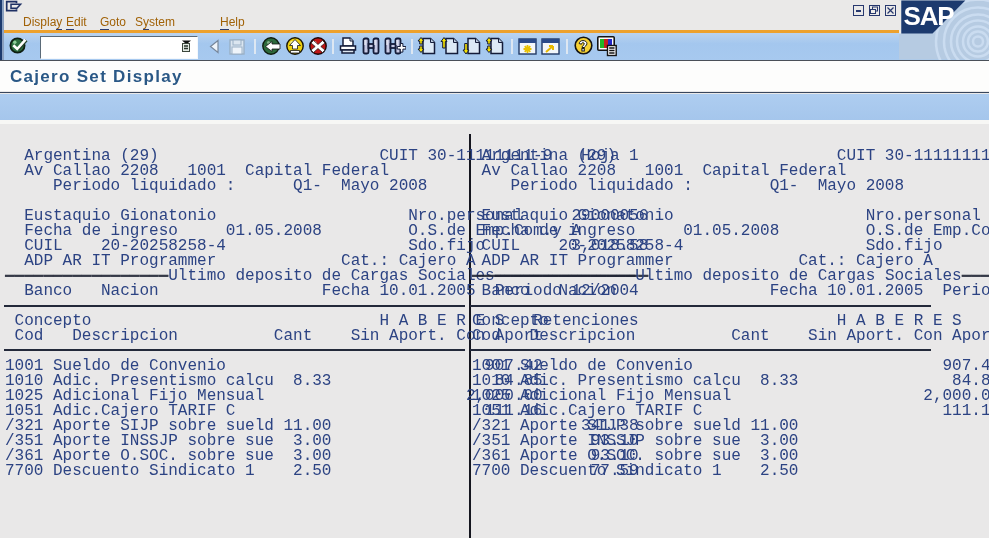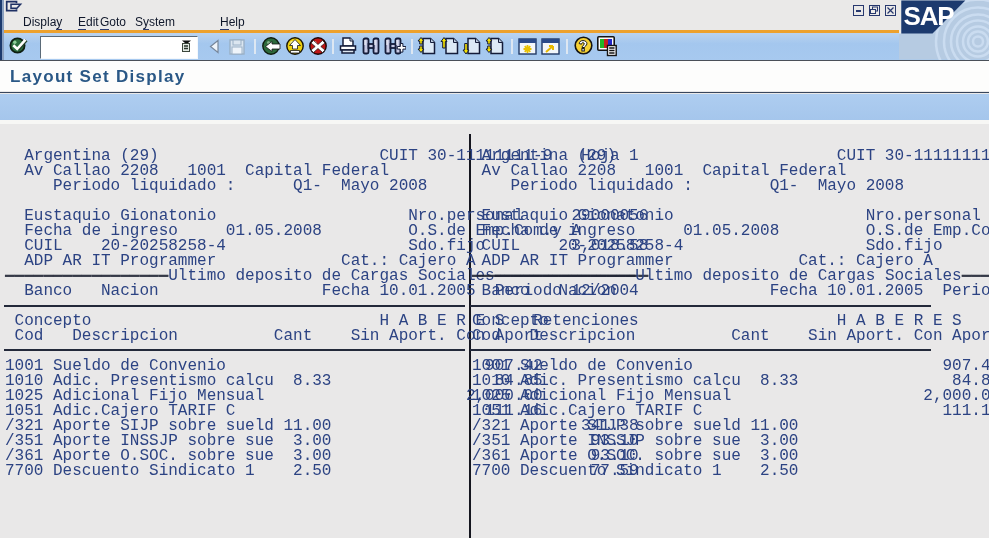--- a/index.html
+++ b/index.html
@@ -12,21 +12,21 @@
 #toolbar{left:0;top:33px;width:989px;height:27px;background:linear-gradient(#bad3f0,#a4c7ee 40%,#a7c9ef);}
 #tbline{left:0;top:59.5px;width:989px;height:1.5px;background:#4a5058;}
 #titleband{left:0;top:61px;width:989px;height:30px;background:#fdfdfc;}
 #navline{left:0;top:91.5px;width:989px;height:1.5px;background:#39465c;}
 #bluebar{left:0;top:94px;width:989px;height:26px;background:linear-gradient(#aecdf0,#a5c6ec);}
 #whitestrip{left:0;top:120px;width:989px;height:4px;background:#f7f7f5;}
 #content{left:0;top:124px;width:989px;height:414px;background:#e9e8e8;}
 #leftstrip{left:0;top:0;width:2px;height:60px;background:#1c3a6e;}
 #leftstrip2{left:2px;top:0;width:2px;height:60px;background:#8aa0c0;}
 
-.menuitem{top:15px;height:14px;font-size:12px;color:#0f172a;}
+.menuitem{top:15px;height:14px;font-size:12px;color:#a16207;}
 .menuitem u{text-decoration:none;border-bottom:1px solid #2b3d74;}
 
 #apptitle{left:10px;top:67px;font-size:17px;font-weight:bold;color:#2a5886;letter-spacing:1.3px;}
 
 .winbtn{top:5px;width:9px;height:9px;border:1px solid #27386e;}
 
 #logo{left:899px;top:0;width:90px;height:60px;}
 
 #cmdfield{left:40px;top:36px;width:156px;height:21px;background:#fff;border-top:1px solid #5a6a78;border-left:1px solid #5a6a78;border-bottom:1px solid #f4f8fc;border-right:1px solid #f4f8fc;}
 .sep{top:39px;width:1.5px;height:15px;background:#dde7f2;}
@@ -51,21 +51,21 @@
 <div class="abs" id="content"></div>
 <div class="abs" id="leftstrip"></div>
 <div class="abs" id="leftstrip2"></div>
 
 <svg class="abs" style="left:0px;top:0px" width="24" height="13" viewBox="0 0 24 13">
 <path d="M16.5 3.2 V1.7 H6.7 V10.7 H16.5 V9.2" fill="none" stroke="#1e3064" stroke-width="1.7"></path>
 <path d="M11 4.3 H20.6 L16.9 8.3 H11 Z" fill="none" stroke="#1e3064" stroke-width="1.5"></path>
 </svg>
 
 <span class="abs menuitem" style="left:23px">Displa<u>y</u></span>
-<span class="abs menuitem" style="left:78px"><u>E</u>dit</span>
+<span class="abs menuitem" style="left:66px"><u>E</u>dit</span>
 <span class="abs menuitem" style="left:100px"><u>G</u>oto</span>
 <span class="abs menuitem" style="left:135px">S<u>y</u>stem</span>
 <span class="abs menuitem" style="left:220px"><u>H</u>elp</span>
 
 <div class="abs winbtn" style="left:853px"></div>
 <div class="abs" style="left:856px;top:10px;width:5px;height:2px;background:#27386e"></div>
 <div class="abs winbtn" style="left:869px"></div>
 <svg class="abs" style="left:869px;top:5px" width="11" height="11" viewBox="0 0 11 11">
 <rect x="3.5" y="2" width="5" height="4" fill="none" stroke="#27386e"></rect>
 <rect x="1.5" y="4.5" width="5" height="4" fill="#f0efec" stroke="#27386e"></rect>
@@ -211,21 +211,21 @@
 
 <svg class="abs" style="left:597px;top:36px" width="22" height="21" viewBox="0 0 22 21">
 <rect x="0.8" y="0.8" width="16.4" height="13.4" rx="1" fill="#ffffff" stroke="#141414" stroke-width="1.6"></rect>
 <rect x="3" y="3" width="4" height="9" fill="#1fb825"></rect>
 <rect x="7" y="3" width="4" height="9" fill="#c42020"></rect>
 <rect x="11" y="3" width="4" height="9" fill="#2326c8"></rect>
 <rect x="10.5" y="9.5" width="8.7" height="10" fill="#ffffff" stroke="#141414" stroke-width="1.4"></rect>
 <path d="M12.2 12 h5.3 M12.2 14.5 h5.3 M12.2 17 h5.3" stroke="#141414" stroke-width="1.5"></path>
 </svg>
 
-<div class="abs" id="apptitle">Layout Set Display</div>
+<div class="abs" id="apptitle">Cajero Set Display</div>
 
 <div class="abs" id="vsep"></div>
 <pre class="rep abs" id="repL">  Argentina (29)                       CUIT 30-11111111-9   Hoja 1
   Av Callao 2208   1001  Capital Federal
      Periodo liquidado :      Q1-  Mayo 2008
 
   Eustaquio Gionatonio                    Nro.personal     29000056
   Fecha de ingreso     01.05.2008         O.S.de Emp.Com.y A
   CUIL    20-20258258-4                   Sdo.fijo         3,018.58
   ADP AR IT Programmer             Cat.: Cajero A

